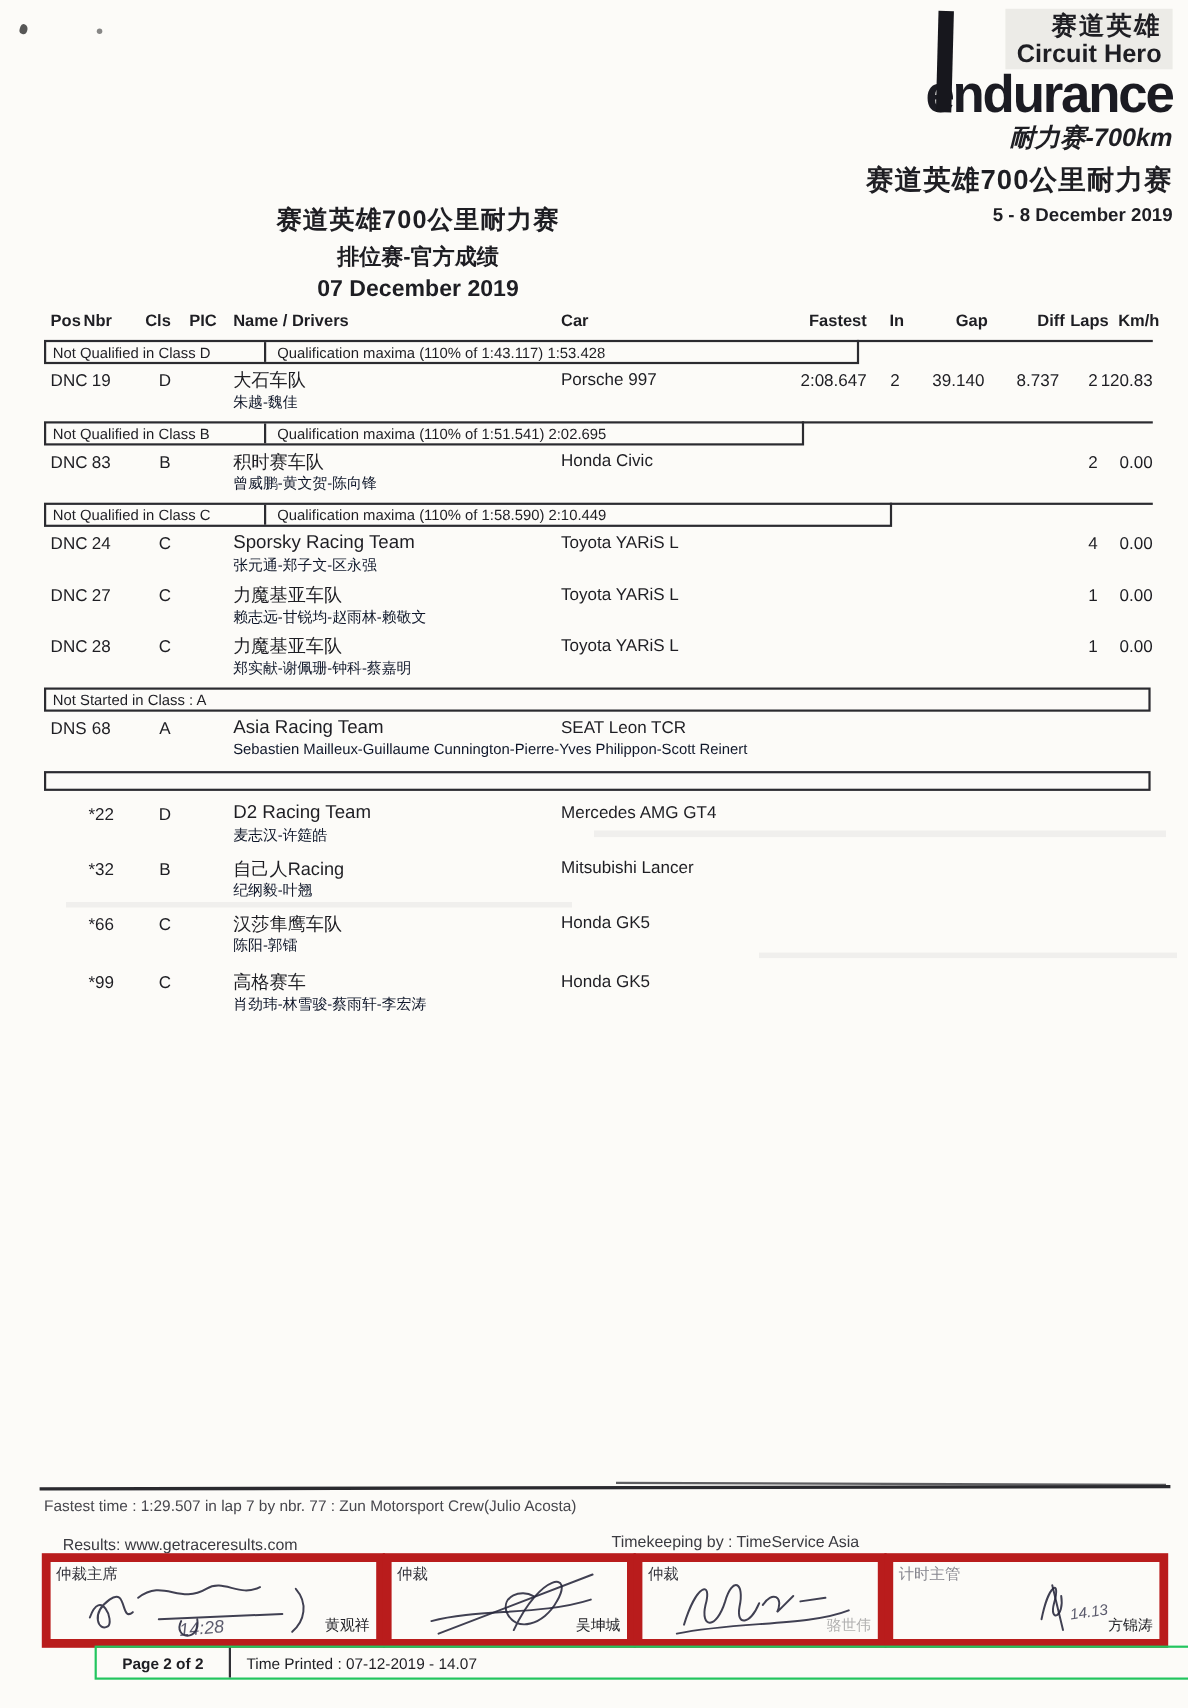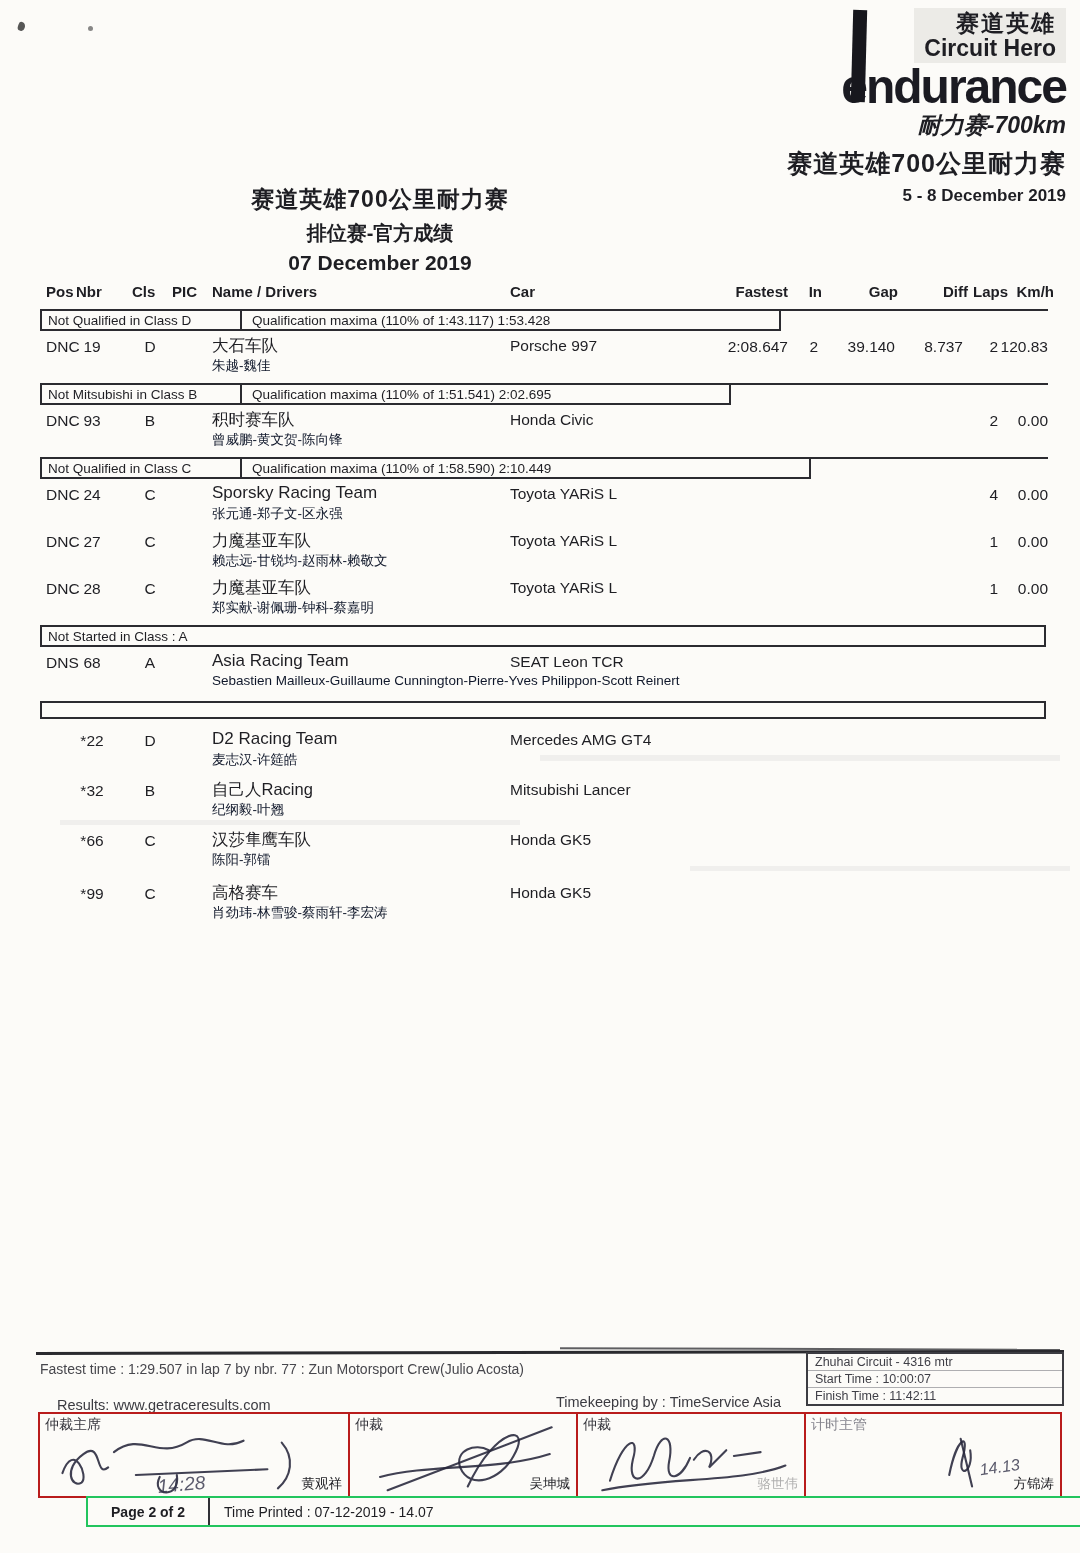--- a/index.html
+++ b/index.html
@@ -76,21 +76,21 @@
   .f-line.top1 { top:1351px; left:36px; width:1028px; transform:rotate(-.12deg); }
   .f-line.top2 { top:1348px; left:560px; width:500px; height:2px; opacity:.75; transform:rotate(.2deg); }
   .fastest-line { position:absolute; top:1361px; left:40px; font-size:14px; color:#47474d; }
   .results-line { position:absolute; top:1397px; left:40px; font-size:14.5px; color:#3b3b41;margin-left:17px; }
   .timekeeping-line { position:absolute; top:1394px; left:556px; font-size:14.5px; color:#3b3b41; }
   .circuit-box { position:absolute; top:1352px; left:806px; width:258px; border:2px solid #3c3c42; font-size:12.5px; color:#3f3f47; }
   .circuit-box div { padding:1px 7px; border-bottom:1px solid rgba(80,80,90,.45); }
   .circuit-box div:last-child { border-bottom:none; }
 
   .sig-row { position:absolute; top:1412px; left:38px; width:1026px; height:86px; display:flex; }
-  .sig-box { position:relative; border:2px solid #b91c1c; height:86px;padding-left:29px; }
+  .sig-box { position:relative; border:8px solid #b91c1c; height:86px;padding-left:29px; }
   .sig-box + .sig-box { margin-left:-2px; }
   .sig-b1 { width:312px; } .sig-b2 { width:230px; } .sig-b3 { width:230px; } .sig-b4 { width:258px; }
   .sig-role { position:absolute; top:2px; left:5px; font-size:14px; color:#35353c; }
   .sig-role.faint { color:#85858d; }
   .sig-name { position:absolute; bottom:3px; right:6px; font-size:13.5px; }
   .sig-name.faint { opacity:.35; filter:blur(.4px); }
   .sig-svg { position:absolute; top:0; left:0; width:100%; height:100%; overflow:visible; }
   .ink { fill:none; stroke:#26263a; stroke-width:2.2; stroke-linecap:round; opacity:.88; }
   .ink-txt { fill:#33334a; font-style:italic; opacity:.8; }
 
@@ -159,28 +159,28 @@
       <span class="c-car">Porsche 997</span>
       <span class="c-fastest">2:08.647</span>
       <span class="c-in">2</span>
       <span class="c-gap">39.140</span>
       <span class="c-diff">8.737</span>
       <span class="c-laps">2</span>
       <span class="c-kmh">120.83</span>
     </div>
 
     <div class="section-bar bar-b">
-      <span class="bar-label">Not Mitsubishi in Class B</span>
+      <span class="bar-label">Not Qualified in Class B</span>
       <span class="bar-divider"></span>
       <span class="bar-maxima">Qualification maxima (110% of 1:51.541) 2:02.695</span>
       <span class="bar-ext"></span>
     </div>
     <div class="trow">
       <span class="c-pos">DNC</span>
-      <span class="c-nbr">93</span>
+      <span class="c-nbr">83</span>
       <span class="c-cls">B</span>
       <span class="c-team">积时赛车队</span>
       <span class="c-drivers">曾威鹏-黄文贺-陈向锋</span>
       <span class="c-car">Honda Civic</span>
       <span class="c-laps">2</span>
       <span class="c-kmh">0.00</span>
     </div>
 
     <div class="section-bar bar-c">
       <span class="bar-label">Not Qualified in Class C</span>
@@ -263,25 +263,20 @@
     </div>
   </div>
 
 
   <div class="f-line top1"></div>
   <div class="f-line top2"></div>
   <div class="fastest-line">Fastest time :   1:29.507  in lap  7   by nbr. 77 : Zun Motorsport Crew(Julio Acosta)</div>
   <div class="results-line">Results: www.getraceresults.com</div>
   <div class="timekeeping-line">Timekeeping by :  TimeService Asia</div>
 
-  <div class="circuit-box">
-    <div>Zhuhai Circuit - 4316 mtr</div>
-    <div>Start Time : 10:00:07</div>
-    <div>Finish Time : 11:42:11</div>
-  </div>
 
   <div class="sig-row">
     <div class="sig-box sig-b1">
       <span class="sig-role">仲裁主席</span>
       <svg class="sig-svg" viewBox="0 0 312 86">
         <path class="ink" d="M18,62 C30,28 46,66 38,72 C28,78 18,58 40,42 C60,27 52,68 66,56"></path>
         <path class="ink" d="M72,40 C100,18 118,48 148,30 C168,18 184,40 208,28"></path>
         <path class="ink" d="M95,64 L233,58"></path>
         <path class="ink" d="M248,30 C262,46 258,66 244,78"></path>
         <path class="ink" d="M120,66 C110,86 142,90 138,64"></path>

